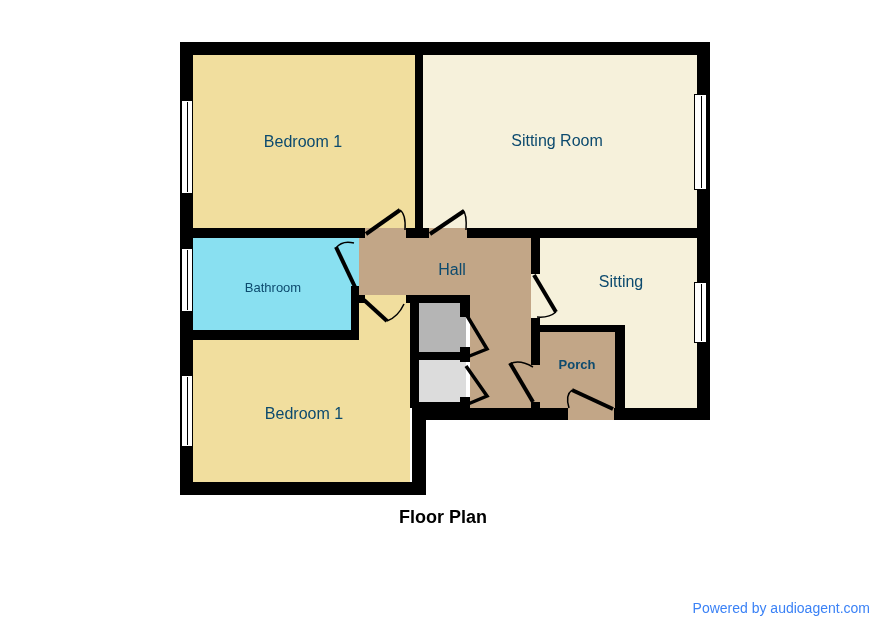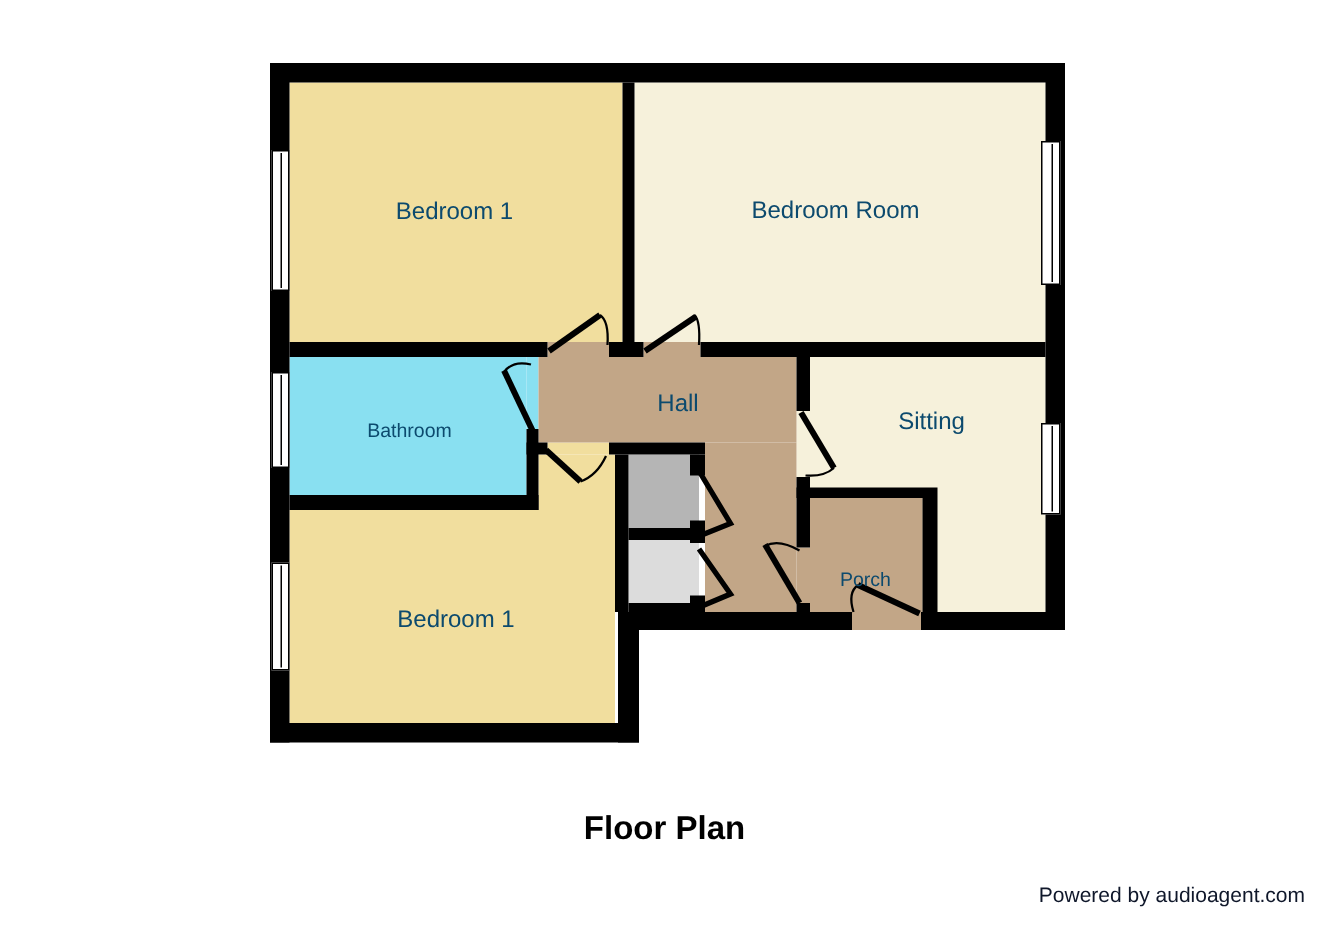--- a/index.html
+++ b/index.html
@@ -6,23 +6,23 @@
   body{font-family:"Liberation Sans", sans-serif;}
   .canvas{position:relative;width:886px;height:620px;background:#ffffff;overflow:hidden;}
   .plan{position:absolute;left:0;top:0;width:886px;height:620px;}
   .fill{position:absolute;}
   .wall{position:absolute;background:#000000;}
   .win{position:absolute;background:#ffffff;border:1px solid #000000;box-sizing:border-box;}
   .win::after{content:"";position:absolute;left:50%;top:1px;bottom:1px;width:1px;background:#000000;}
   .room-label{position:absolute;transform:translate(-50%,-50%);color:#0c4a6e;font-size:16px;white-space:nowrap;}
   .room-label.small{font-size:13px;}
   .doors{position:absolute;left:0;top:0;width:886px;height:620px;pointer-events:none;}
-  .plan-title{position:absolute;transform:translateX(-50%);color:#000000;font-size:22px;font-weight:bold;white-space:nowrap;margin-top:32px;}
+  .plan-title{position:absolute;transform:translateX(-50%);color:#000000;font-size:18px;font-weight:bold;white-space:nowrap;}
   .disclaimer{position:absolute;left:16px;top:569px;color:#1a1a1a;font-size:13.5px;white-space:nowrap;}
-  .credit{position:absolute;right:16px;top:588px;color:#0f172a;font-size:14px;white-space:nowrap;}
+  .credit{position:absolute;right:16px;top:600px;color:#3b82f6;font-size:14px;white-space:nowrap;}
 </style>
 </head>
 <body>
 
 <div class="canvas">
   <div class="plan">
 
     <div class="fill" style="left: 193px; top: 55px; width: 222px; height: 173px; background-color: rgb(241, 222, 158);"></div>
     <div class="fill" style="left: 423px; top: 55px; width: 274px; height: 173px; background-color: rgb(246, 241, 219);"></div>
     <div class="fill" style="left: 193px; top: 238px; width: 158px; height: 92px; background-color: rgb(137, 224, 241);"></div>
@@ -109,23 +109,23 @@
         <g>
           <path d="M466,314 L487,349 L467,357" stroke-width="3.5"></path>
         </g>
         <g>
           <path d="M466,366 L487,396 L468,404" stroke-width="3.5"></path>
         </g>
       </g>
     </svg>
 
     <div class="room-label" style="left:303px;top:142px;">Bedroom 1</div>
-    <div class="room-label" style="left:557px;top:141px;">Bedroom Room</div>
+    <div class="room-label" style="left:557px;top:141px;">Sitting Room</div>
     <div class="room-label small" style="left:273px;top:287px;text-align:center;">Bathroom</div>
     <div class="room-label" style="left:452px;top:270px;">Hall</div>
     <div class="room-label" style="left:621px;top:282px;">Sitting</div>
     <div class="room-label" style="left:304px;top:414px;">Bedroom 1</div>
-    <div class="room-label small" style="left:577px;top:386px;">Porch</div>
+    <div class="room-label small" style="left:577px;top:364px;font-weight:bold;">Porch</div>
   </div>
 
   <div class="plan-title" style="left:443px;top:507px;">Floor Plan</div>
   <div class="credit">Powered by audioagent.com</div>
 </div>
 
 </body></html>

